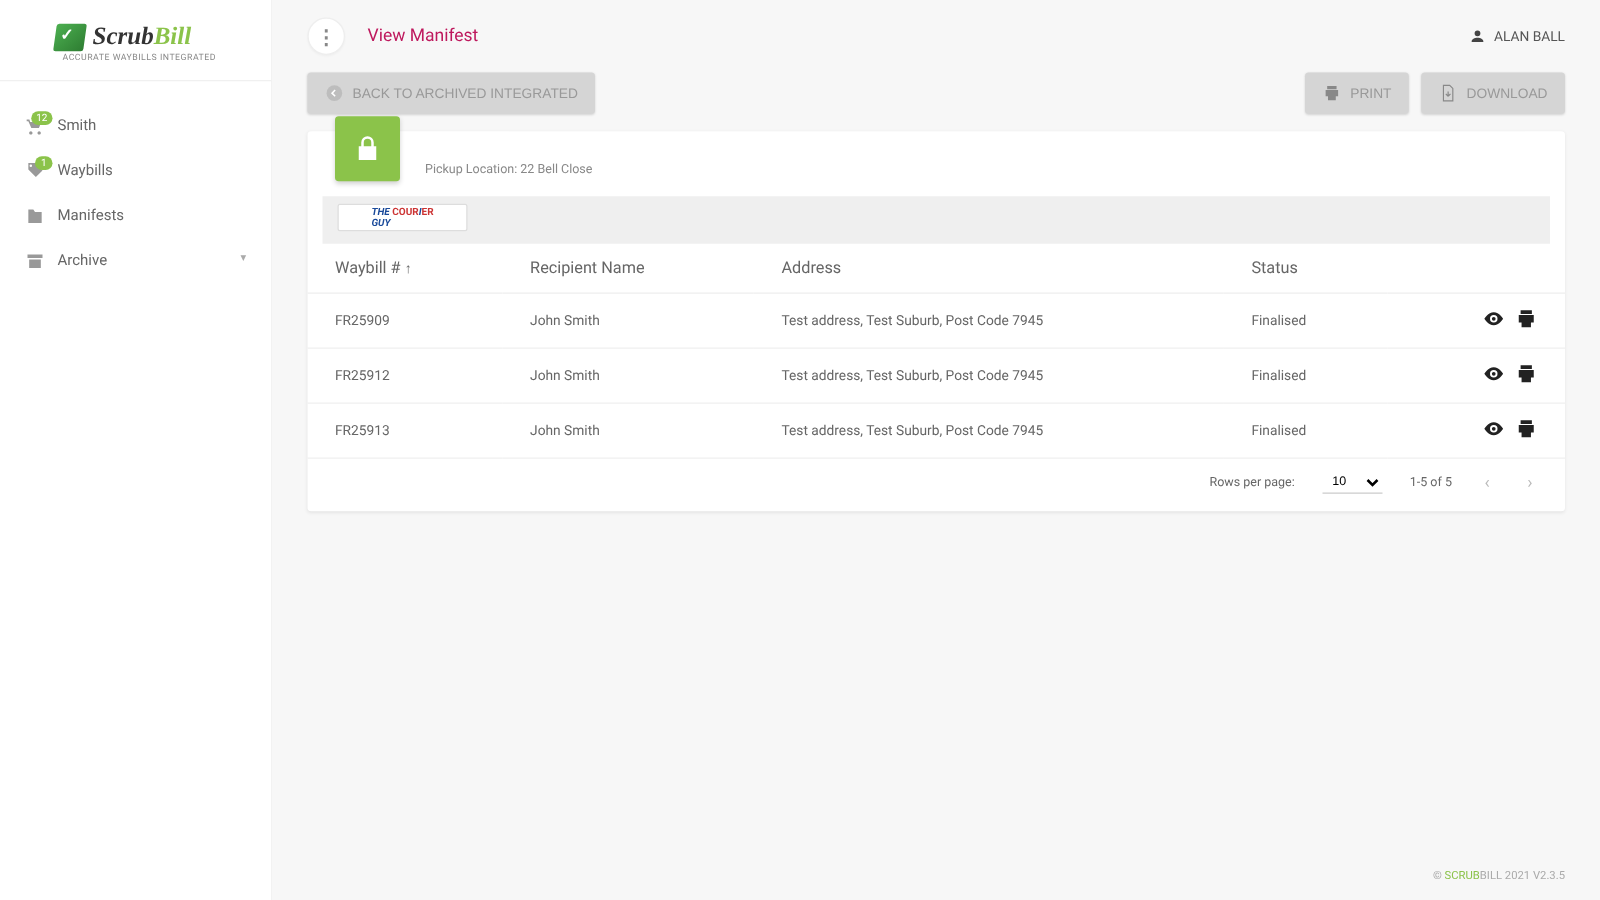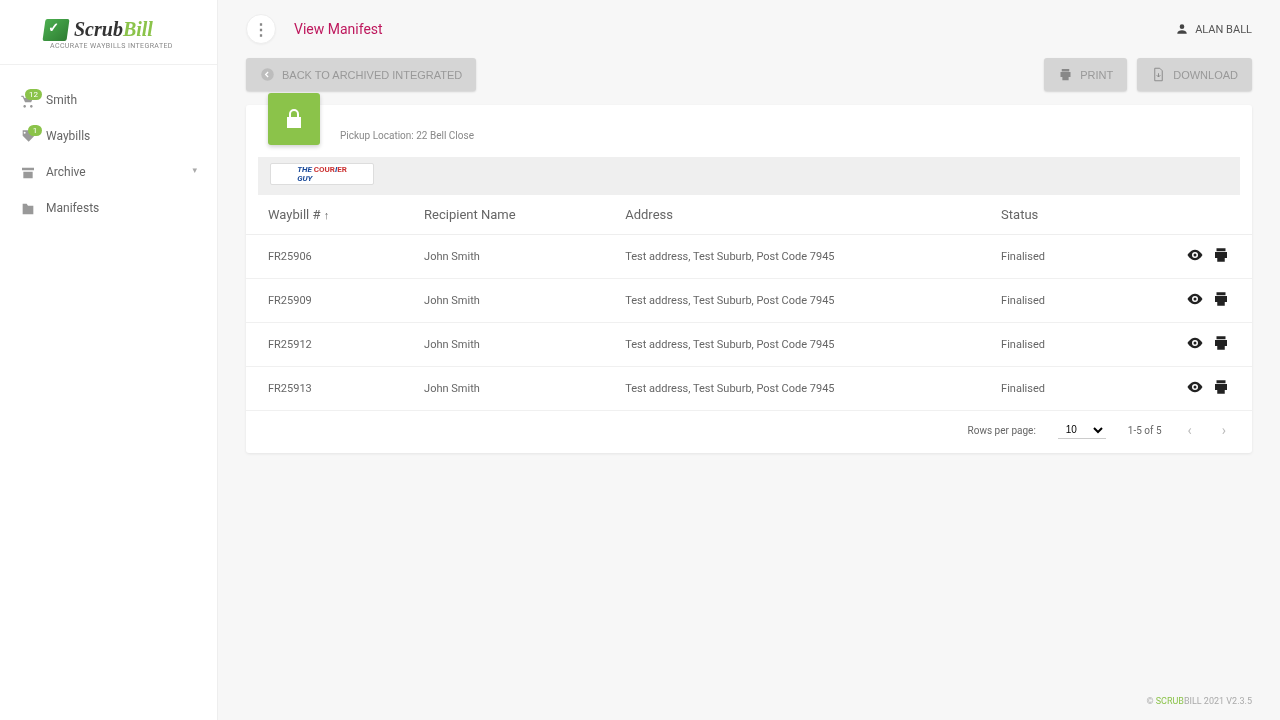--- a/index.html
+++ b/index.html
@@ -85,33 +85,33 @@
           <svg viewBox="0 0 24 24" width="16" height="16" fill="#999">
               <path d="M21 11l-9-9H4v8l9 9 8-8zM7 7a1.5 1.5 0 110-3 1.5 1.5 0 010 3z"></path>
             </svg>
           <span class="badge">1</span>
         </span>
         <span>Waybills</span>
       </li>
       <li>
         <span class="nav-icon">
           <svg viewBox="0 0 24 24" width="16" height="16" fill="#999">
+              <path d="M10 4H4v16h16V7h-8l-2-3z"></path>
+            </svg>
+        </span>
+        <span>Manifests</span>
+      </li>
+      <li>
+        <span class="nav-icon">
+          <svg viewBox="0 0 24 24" width="16" height="16" fill="#999">
               <path d="M3 4h18v4H3zM5 10h14v10H5zM9 13h6v2H9z"></path>
             </svg>
         </span>
         <span>Archive</span>
         <span class="chev">▾</span>
-      </li>
-      <li>
-        <span class="nav-icon">
-          <svg viewBox="0 0 24 24" width="16" height="16" fill="#999">
-              <path d="M10 4H4v16h16V7h-8l-2-3z"></path>
-            </svg>
-        </span>
-        <span>Manifests</span>
       </li>
     </ul>
   </aside>
 
   <main class="main">
     <div class="topbar">
       <div class="more-btn">⋮</div>
       <div class="page-title">View Manifest</div>
       <div class="user-area">
         <span>
@@ -175,35 +175,20 @@
           <tr>
             <th><span>Waybill #</span> <span class="sort-arrow">↑</span></th>
             <th>Recipient Name</th>
             <th>Address</th>
             <th>Status</th>
             <th></th>
           </tr>
         </thead>
         <tbody id="tbody">
             <tr>
-              <td>FR25906</td>
-              <td>John Smith</td>
-              <td>Test address, Test Suburb, Post Code 7945</td>
-              <td>Finalised</td>
-              <td class="actions"><span class="row-icon">
-                  <svg viewBox="0 0 24 24" width="18" height="18" fill="#222">
-                    <path d="M12 5C6 5 2 12 2 12s4 7 10 7 10-7 10-7-4-7-10-7zm0 11a4 4 0 110-8 4 4 0 010 8zm0-2a2 2 0 100-4 2 2 0 000 4z"></path>
-                  </svg>
-                </span><span class="row-icon">
-                  <svg viewBox="0 0 24 24" width="18" height="18" fill="#222">
-                    <path d="M6 3h12v4H6zM4 8h16v8h-3v5H7v-5H4zM9 15h6v4H9z"></path>
-                  </svg>
-                </span></td>
-            </tr>
-            <tr>
               <td>FR25909</td>
               <td>John Smith</td>
               <td>Test address, Test Suburb, Post Code 7945</td>
               <td>Finalised</td>
               <td class="actions"><span class="row-icon">
                   <svg viewBox="0 0 24 24" width="18" height="18" fill="#222">
                     <path d="M12 5C6 5 2 12 2 12s4 7 10 7 10-7 10-7-4-7-10-7zm0 11a4 4 0 110-8 4 4 0 010 8zm0-2a2 2 0 100-4 2 2 0 000 4z"></path>
                   </svg>
                 </span><span class="row-icon">
                   <svg viewBox="0 0 24 24" width="18" height="18" fill="#222">

